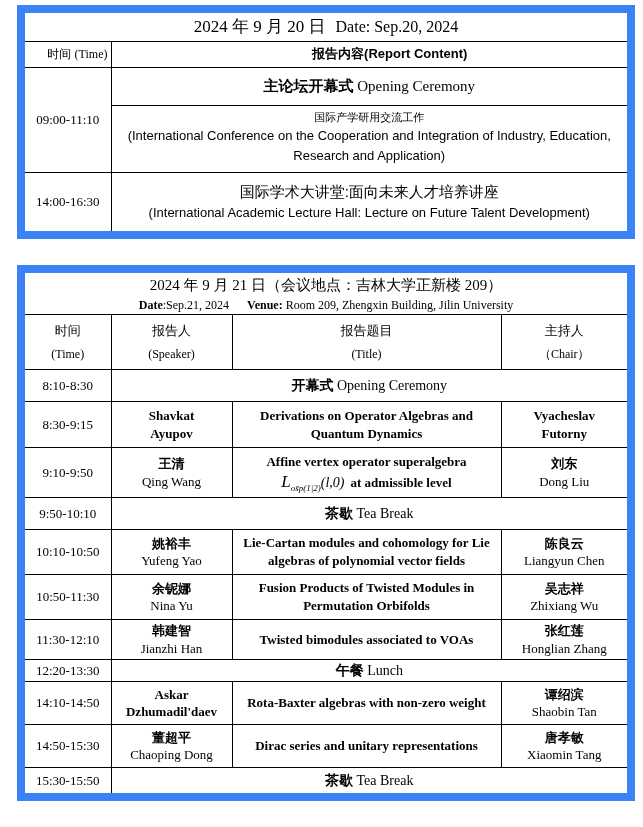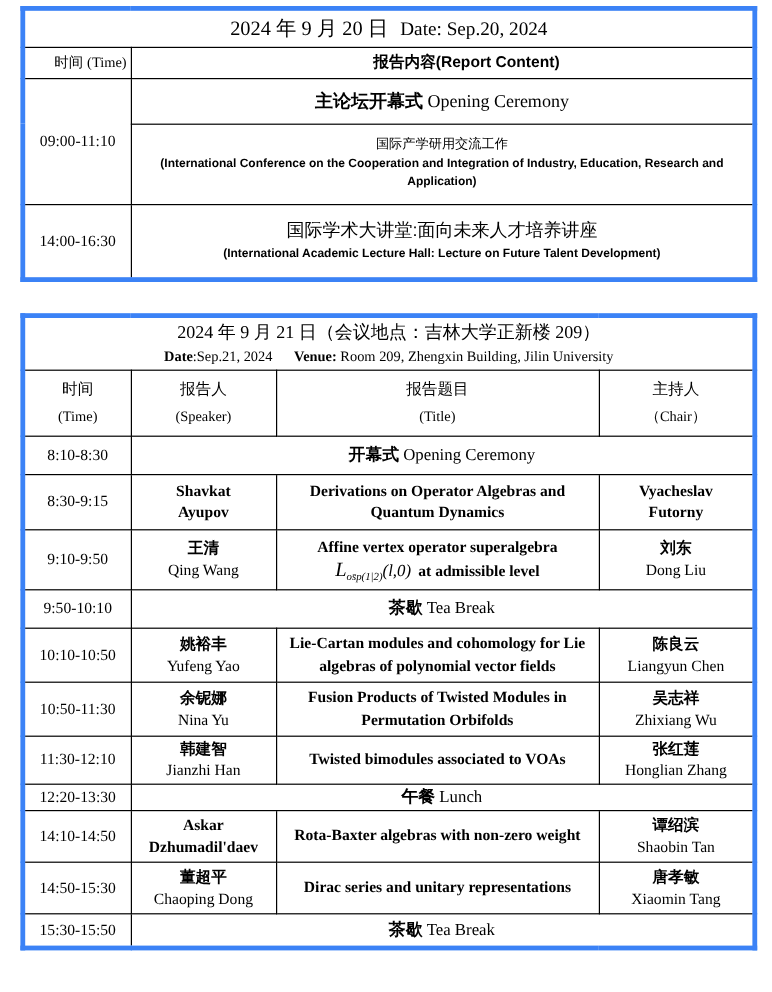--- a/index.html
+++ b/index.html
@@ -16,42 +16,42 @@
     font-size: 23px; font-weight: bold;
     margin: 2px 0 9px 0;
     letter-spacing: 0.5px;
   }
   .doc-title .zh { font-family: "Liberation Sans", sans-serif; }
   .doc-title .en { font-family: "Liberation Serif", serif; }
 
   table {
     border-collapse: collapse; table-layout: fixed;
     width: 610px;
-    border: 4px solid #3b82f6;
+    border: 8px solid #3b82f6;
   }
   td {
     border: 1px solid #000;
     text-align: center; vertical-align: middle;
     padding: 1px 3px; overflow: hidden;
   }
   .t2 { margin-top: 26px; }
 
   
   .date-line { font-size: 17px; }
   .date-line .en { font-size: 16px; margin-left: 10px; }
   .hdr1 { font-size: 12px; font-family: "Liberation Sans", sans-serif; text-align: right; }
   .hdr1 .en { font-family: "Liberation Serif", serif; }
   .hdr1-content { font-size: 13px; font-weight: bold; font-family: "Liberation Sans", sans-serif; padding-left: 44px; }
   .time-cell { font-size: 13px; font-family: "Liberation Serif", serif; }
   .zh-bold { font-weight: bold; font-family: "Liberation Sans", sans-serif; }
   .item-main { font-size: 15px; }
   .item-main .zh-bold { font-size: 15px; }
   .item-zh { font-size: 11px; font-family: "Liberation Sans", sans-serif; line-height: 1.45; }
   .item-paren {
-    font-size: 10px; font-weight: bold;
+    font-size: 13px; font-weight: normal;
     font-family: "Liberation Sans", sans-serif;
     line-height: 1.55;
   }
 
   
   .date2-zh { font-size: 15px; line-height: 1.5; }
   .date2-en { font-size: 12px; line-height: 1.4; }
   .date2-en .lbl { font-weight: bold; }
   .date2-en .venue-group { margin-left: 18px; }
   .hdr2 { font-size: 13px; font-family: "Liberation Sans", sans-serif; line-height: 2.0; }

